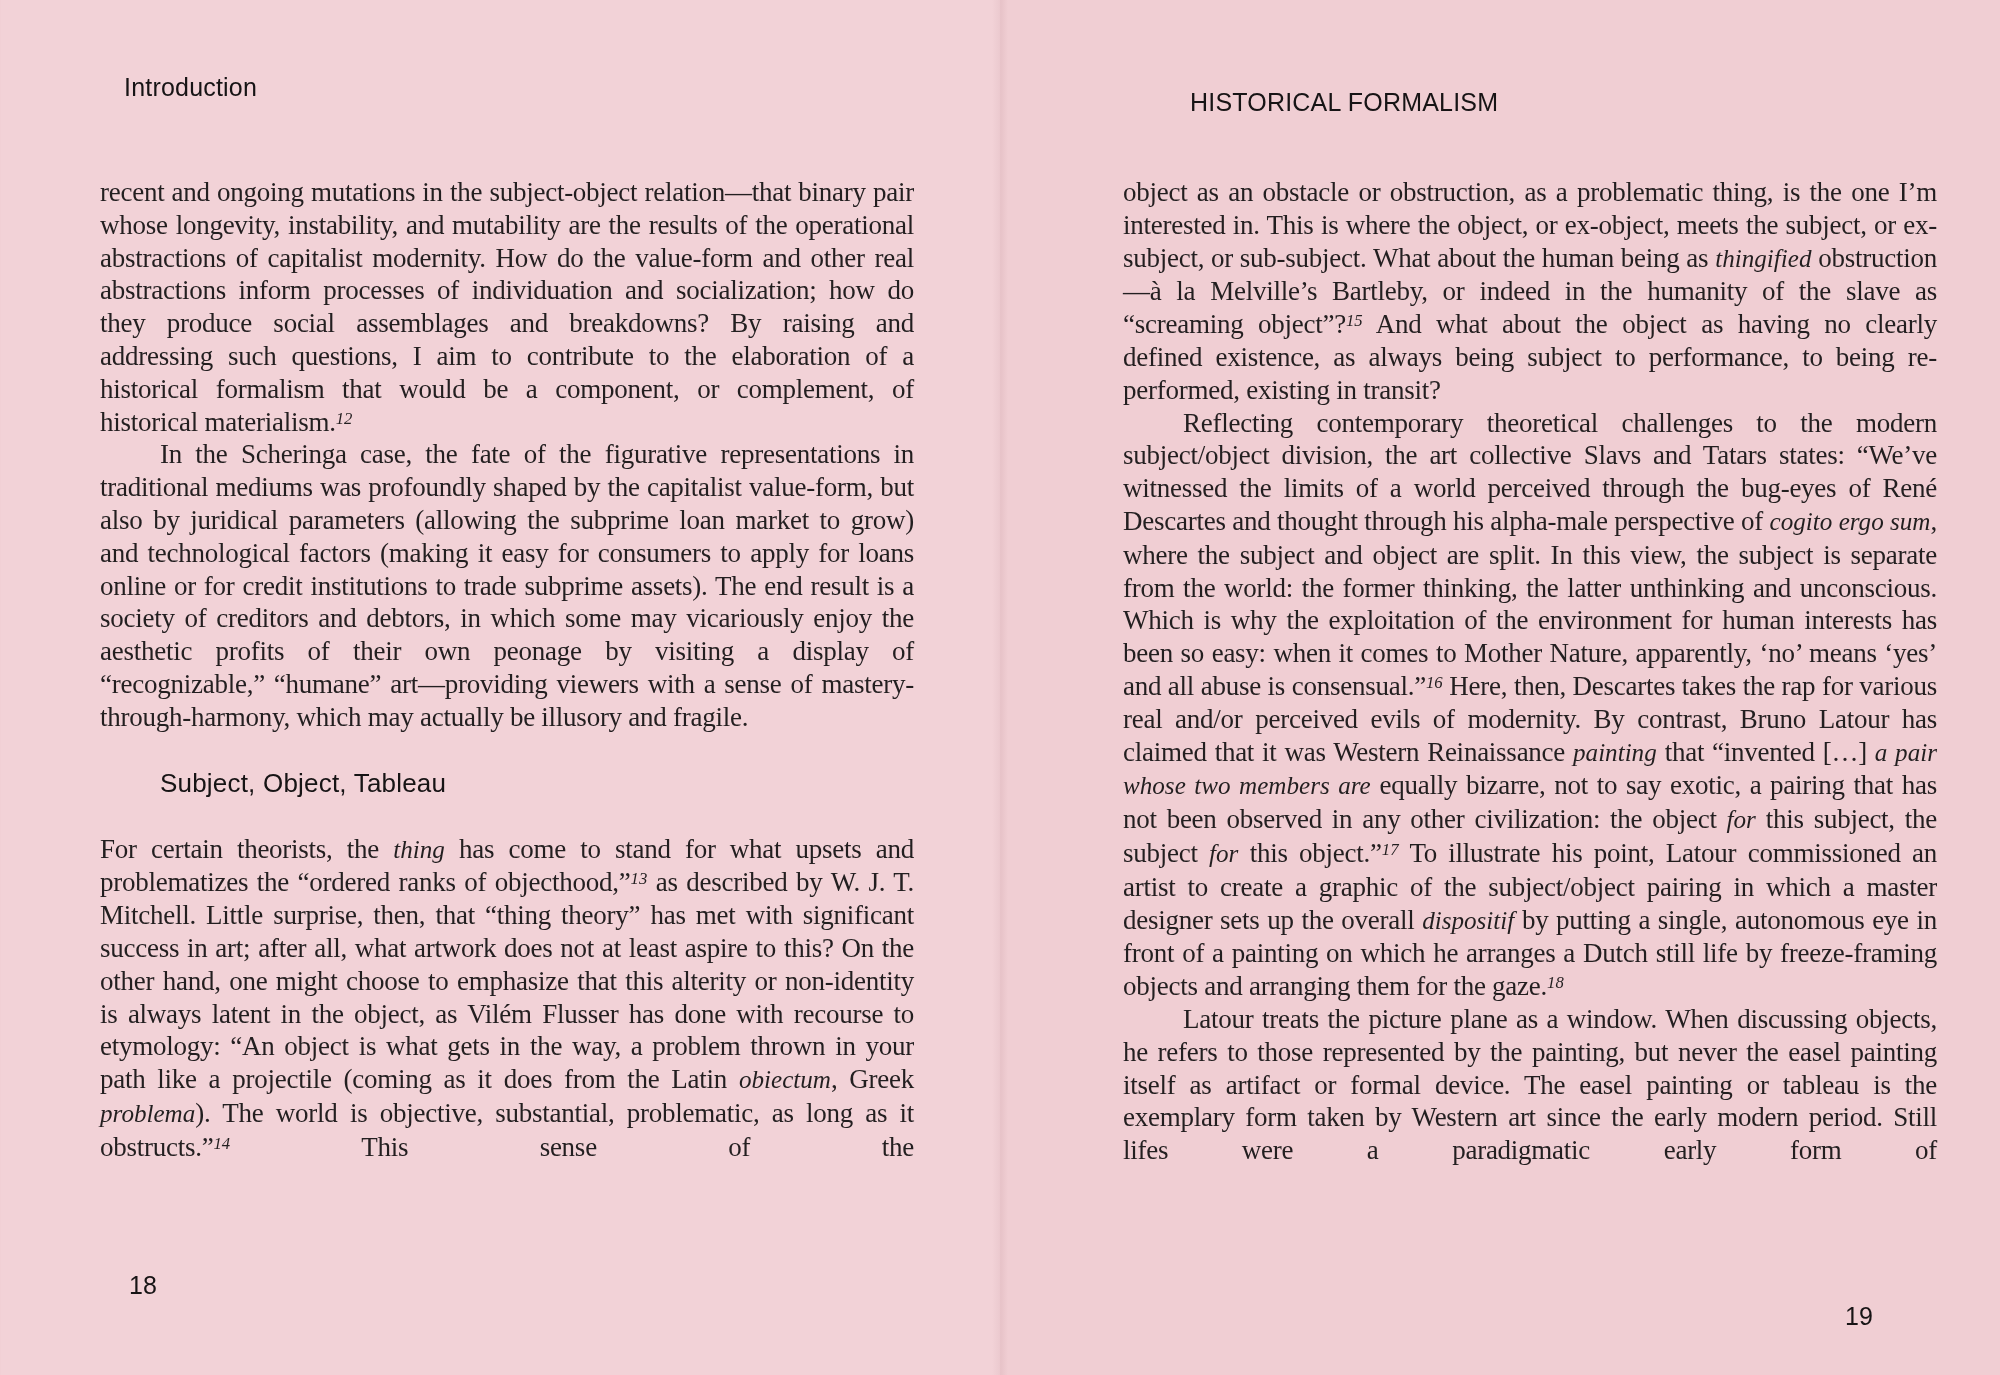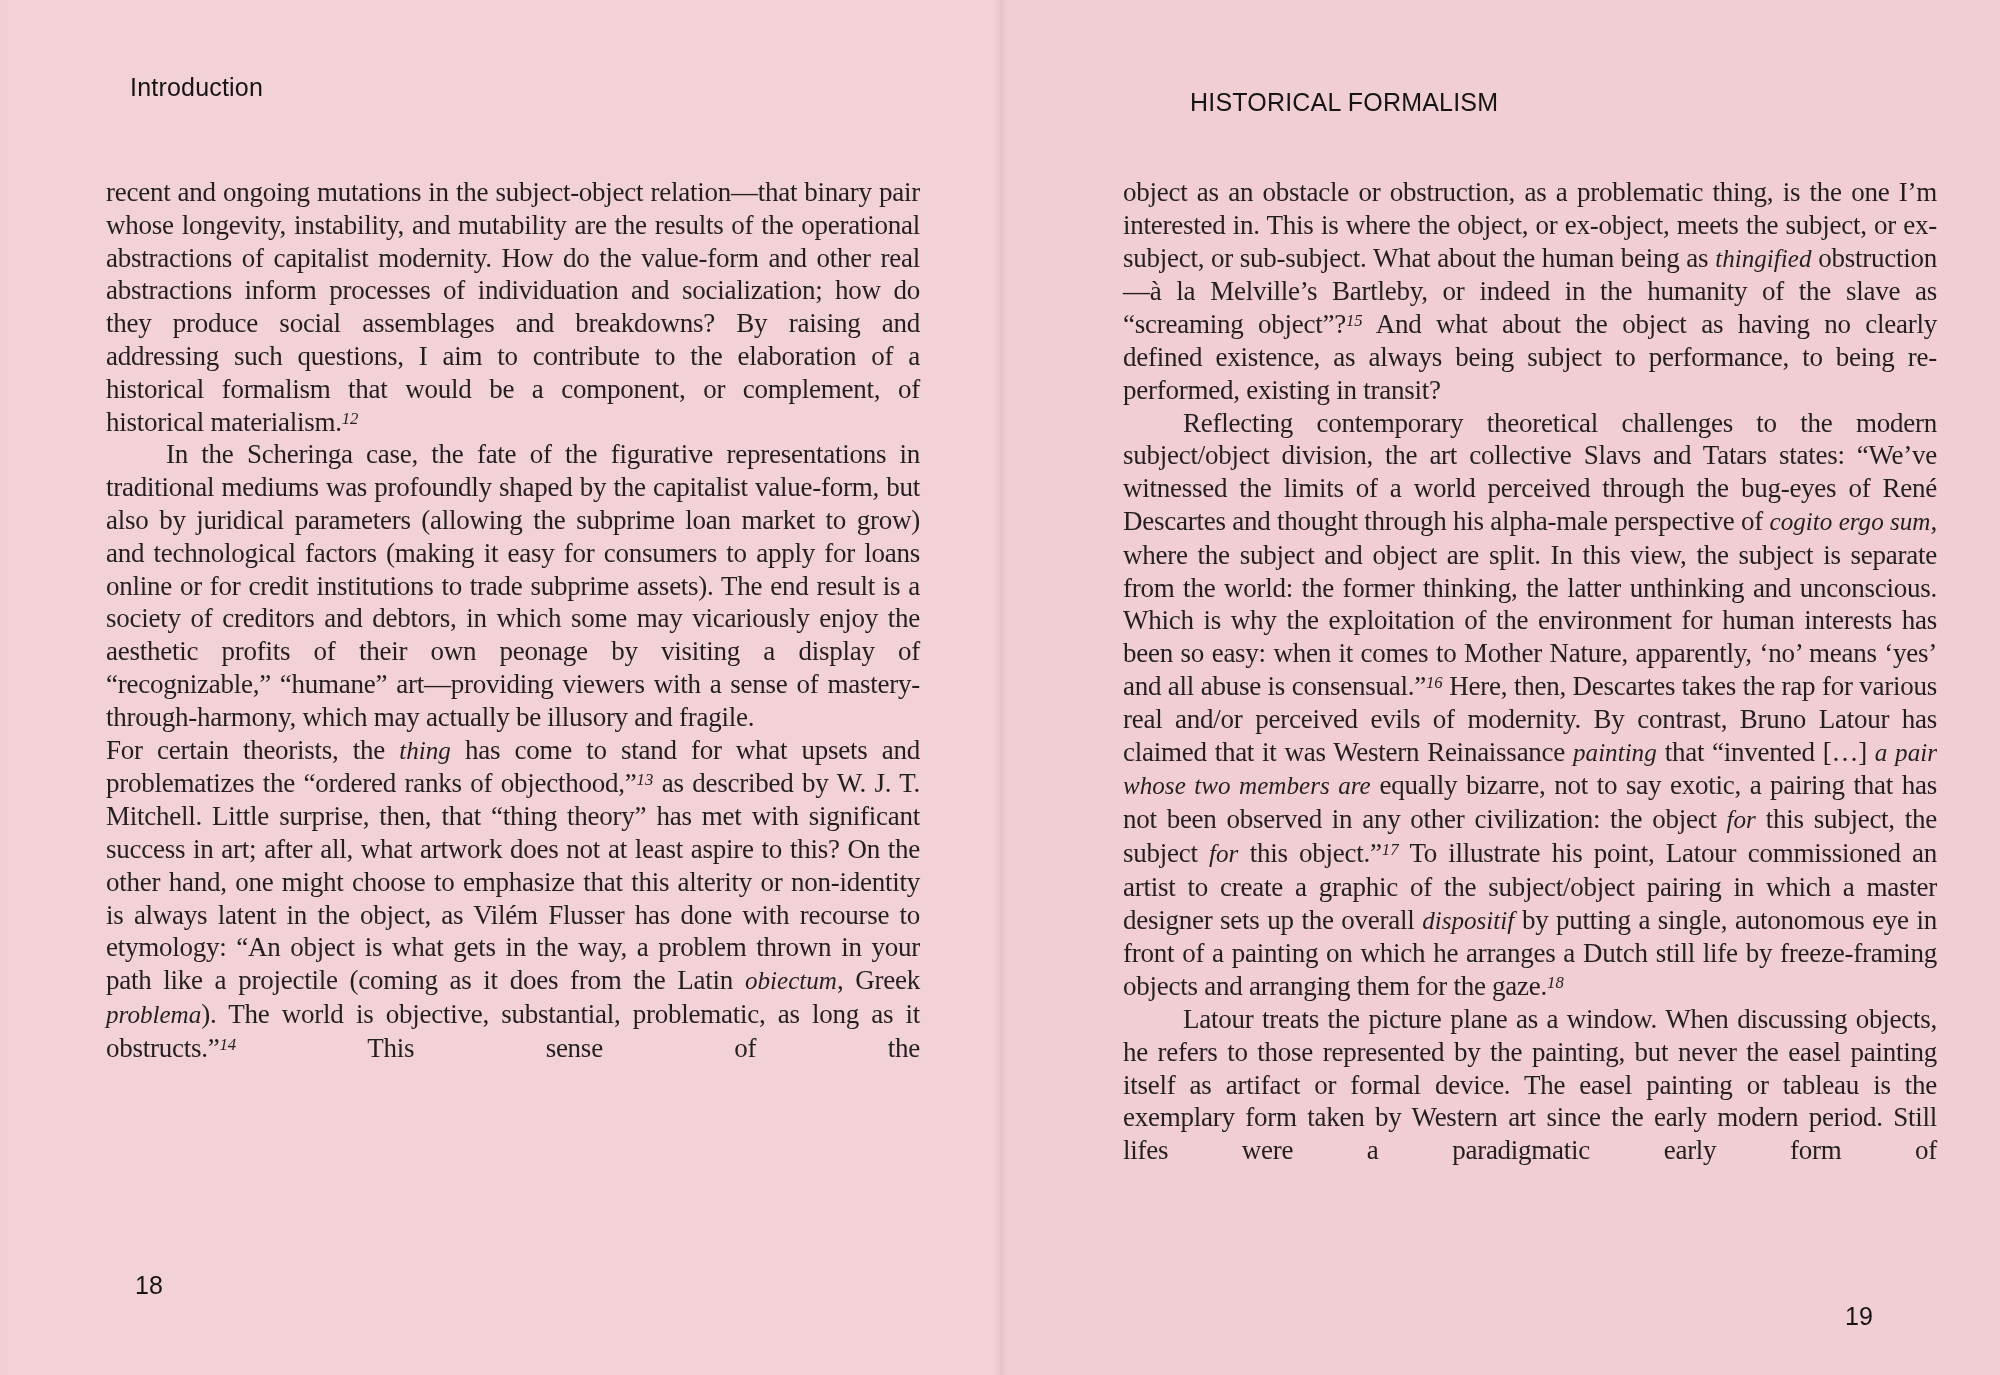--- a/index.html
+++ b/index.html
@@ -8,21 +8,21 @@
     height: 1375px;
     position: relative;
     overflow: hidden;
     background: #f1d0d5;
     font-family: "Liberation Serif", serif;
     color: #231f20;
     -webkit-font-smoothing: antialiased;
   }
   .spread { position: absolute; inset: 0; }
   .page { position: absolute; top: 0; height: 1375px; width: 1000px; }
-  .page-left  { left: 7px;     background: var(--left-bg,  #f2d2d7); padding-left: 36px; }
+  .page-left  { left: 1px;     background: var(--left-bg,  #f2d2d7); padding-left: 36px; }
   .page-right { left: 1000px; background: var(--right-bg, #f0ced3); }
   .gutter {
     position: absolute; left: 992px; top: 0; width: 16px; height: 1375px;
     background: linear-gradient(90deg, rgba(140,80,90,0) 0%, rgba(140,80,90,0.06) 45%, rgba(140,80,90,0.09) 55%, rgba(140,80,90,0) 100%);
     pointer-events: none;
   }
   .running-head {
     position: absolute; top: 72px;
     font-family: "Liberation Sans", sans-serif;
     font-size: 25px; line-height: 30px;
@@ -77,20 +77,21 @@
 </head>
 <body style="--left-bg: #f2d2d7; --right-bg: #f0ced3; --text-color: #231f20;">
 
 <div class="spread">
 
   <section class="page page-left">
     <div class="running-head">Introduction</div>
     <div class="text-column">
         <p class="">recent and ongoing mutations in the subject-object relation—that binary pair whose longevity, instability, and mutability are the results of the operational abstractions of capitalist modernity. How do the value-form and other real abstractions inform processes of individuation and socialization; how do they produce social assemblages and breakdowns? By raising and addressing such questions, I aim to contribute to the elaboration of a historical formalism that would be a component, or complement, of historical materialism.<sup class="fnref">12</sup></p>
         <p class="indent ">In the Scheringa case, the fate of the figurative representations in traditional mediums was profoundly shaped by the capitalist value-form, but also by juridical parameters (allowing the subprime loan market to grow) and technological factors (making it easy for consumers to apply for loans online or for credit institutions to trade subprime assets). The end result is a society of creditors and debtors, in which some may vicariously enjoy the aesthetic profits of their own peonage by visiting a display of “recognizable,” “humane” art—providing viewers with a sense of mastery-through-harmony, which may actually be illusory and fragile.</p>
+        <h3 class="subheading">Subject, Object, Tableau</h3>
         <p class="runover">For certain theorists, the <em class="emph">thing</em> has come to stand for what upsets and problematizes the “ordered ranks of objecthood,”<sup class="fnref">13</sup> as described by W. J. T. Mitchell. Little surprise, then, that “thing theory” has met with significant success in art; after all, what artwork does not at least aspire to this? On the other hand, one might choose to emphasize that this alterity or non-identity is always latent in the object, as Vilém Flusser has done with recourse to etymology: “An object is what gets in the way, a problem thrown in your path like a projectile (coming as it does from the Latin <em class="emph">obiectum</em>, Greek <em class="emph">problema</em>). The world is objective, substantial, problematic, as long as it obstructs.”<sup class="fnref">14</sup> This sense of the</p>
       </div>
     <div class="folio">18</div>
   </section>
 
   <section class="page page-right">
     <div class="running-head">HISTORICAL FORMALISM</div>
     <div class="text-column">
         <p class="">object as an obstacle or obstruction, as a problematic thing, is the one I’m interested in. This is where the object, or ex-object, meets the subject, or ex-subject, or sub-subject. What about the human being as <em class="emph">thingified</em> obstruction—à la Melville’s Bartleby, or indeed in the humanity of the slave as “screaming object”?<sup class="fnref">15</sup> And what about the object as having no clearly defined existence, as always being subject to performance, to being re-performed, existing in transit?</p>
         <p class="indent ">Reflecting contemporary theoretical challenges to the modern subject/object division, the art collective Slavs and Tatars states: “We’ve witnessed the limits of a world perceived through the bug-eyes of René Descartes and thought through his alpha-male perspective of <em class="emph">cogito ergo sum</em>, where the subject and object are split. In this view, the subject is separate from the world: the former thinking, the latter unthinking and unconscious. Which is why the exploitation of the environment for human interests has been so easy: when it comes to Mother Nature, apparently, ‘no’ means ‘yes’ and all abuse is consensual.”<sup class="fnref">16</sup> Here, then, Descartes takes the rap for various real and/or perceived evils of modernity. By contrast, Bruno Latour has claimed that it was Western Reinaissance <em class="emph">painting</em> that “invented […] <em class="emph">a pair whose two members are</em> equally bizarre, not to say exotic, a pairing that has not been observed in any other civilization: the object <em class="emph">for</em> this subject, the subject <em class="emph">for</em> this object.”<sup class="fnref">17</sup> To illustrate his point, Latour commissioned an artist to create a graphic of the subject/object pairing in which a master designer sets up the overall <em class="emph">dispositif</em> by putting a single, autonomous eye in front of a painting on which he arranges a Dutch still life by freeze-framing objects and arranging them for the gaze.<sup class="fnref">18</sup></p>

